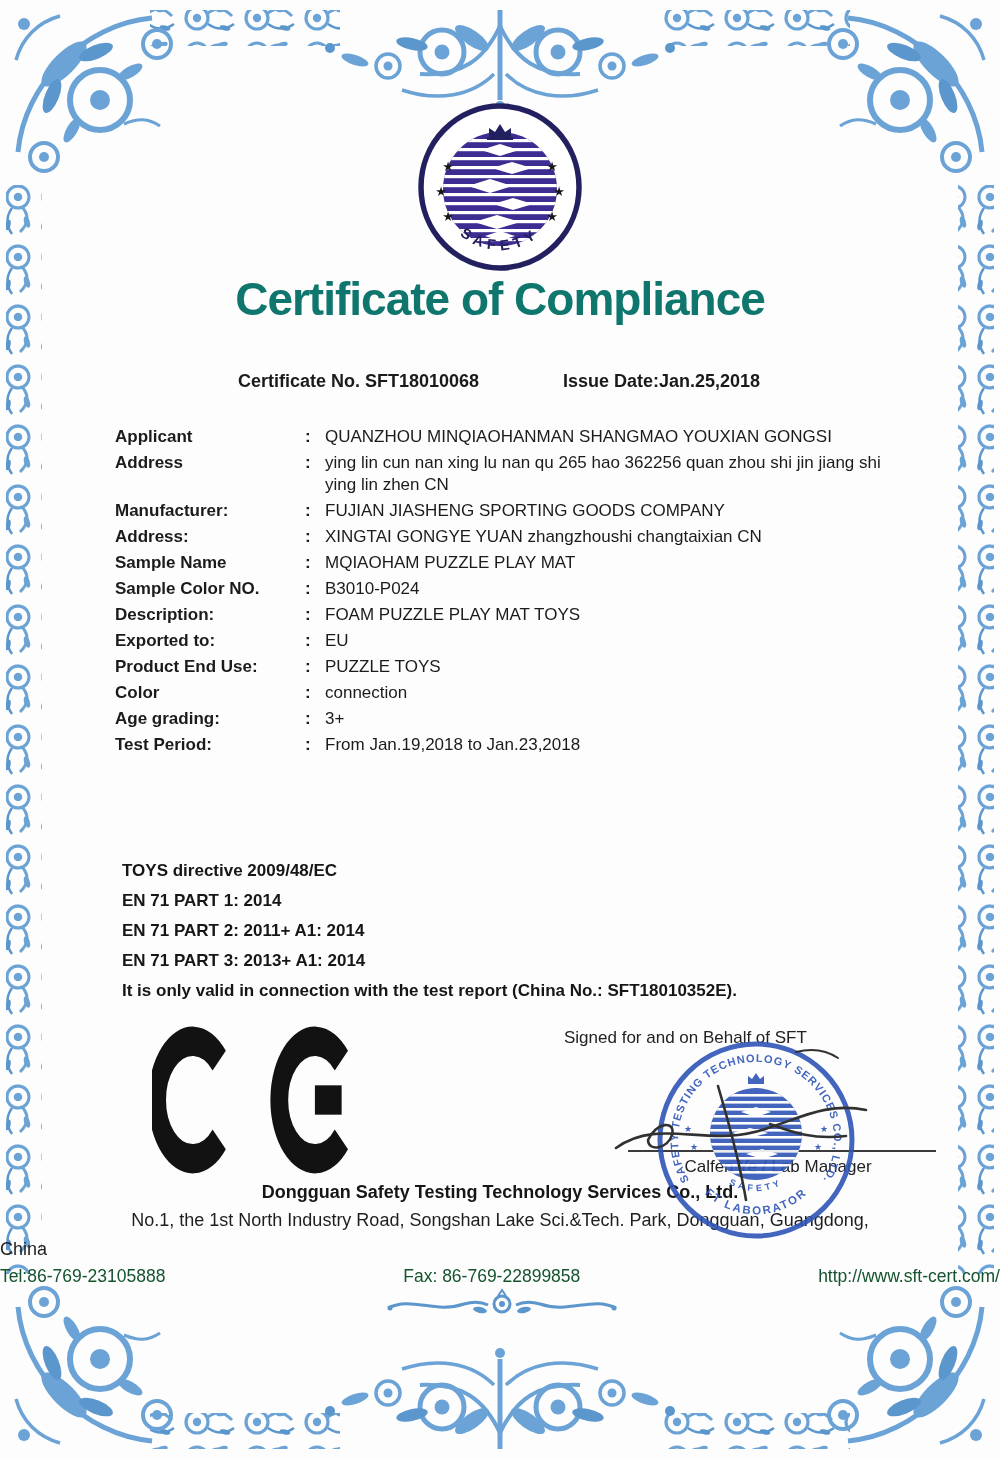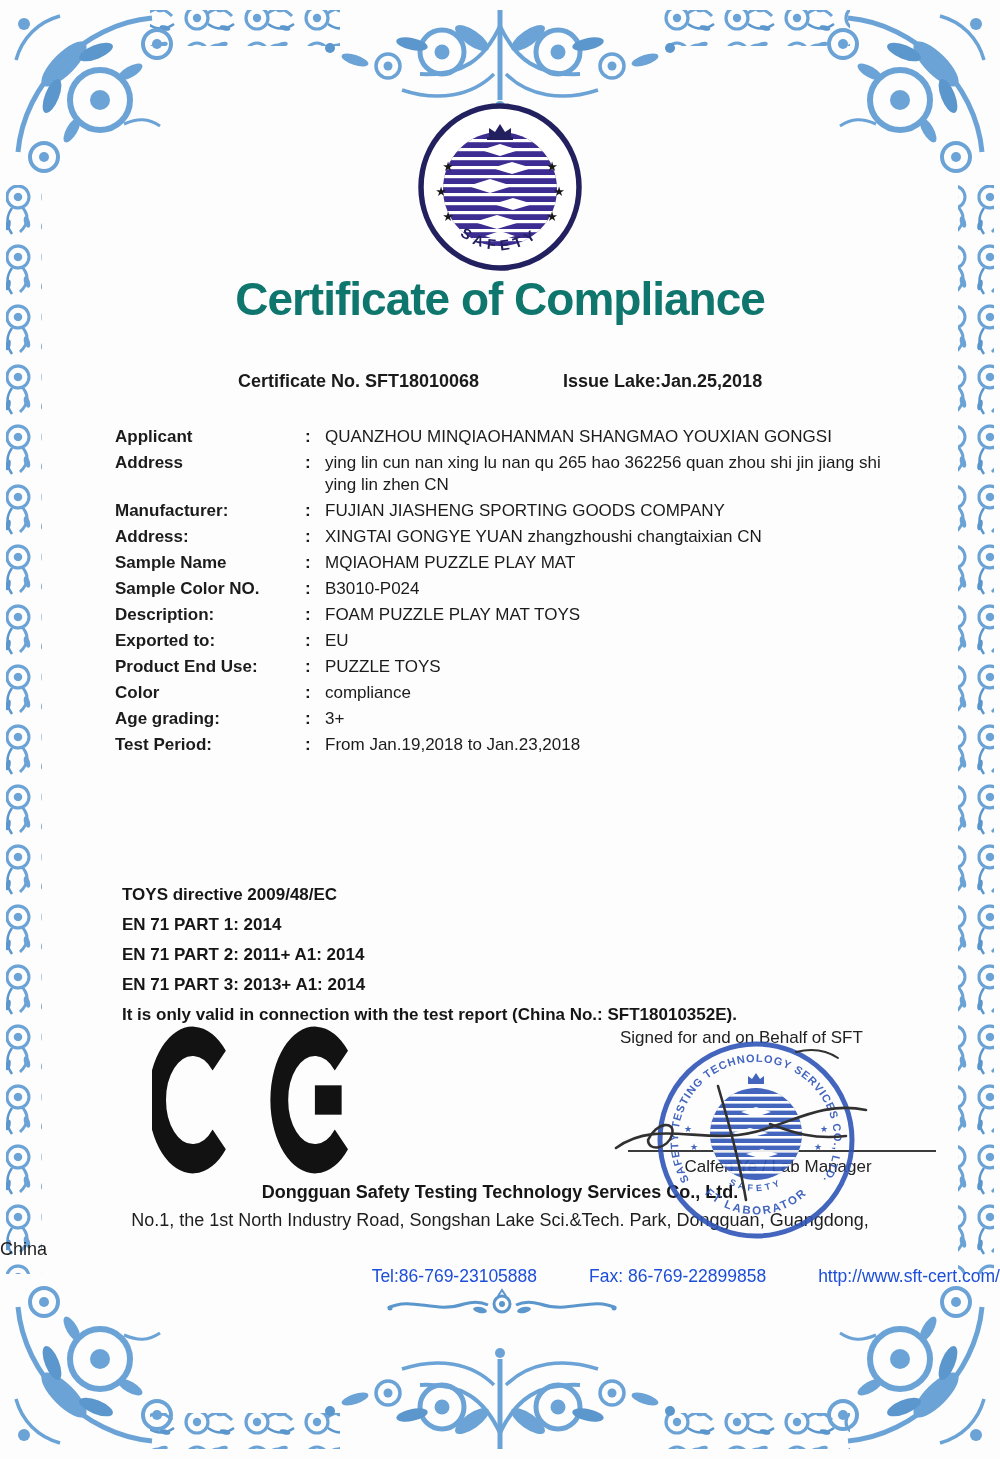--- a/index.html
+++ b/index.html
@@ -29,44 +29,44 @@
   .frow { display:flex; margin-bottom:4px; line-height:22px; }
   .flabel { width:190px; font-weight:bold; flex:none; }
   .fcolon { width:20px; font-weight:bold; flex:none; }
   .fvalue { width:576px; }
 
   .statement {
     position:absolute; left:122px; top:768px; width:756px;
     font-size:16.5px; font-weight:bold; line-height:29px; color:#161616;
   }
   .standards {
-    position:absolute; left:122px; top:880px; width:760px;
+    position:absolute; left:122px; top:856px; width:760px;
     font-size:17px; font-weight:bold; line-height:30px; color:#161616;
   }
 
   .ce-wrap { position:absolute; left:152px; top:1014px; width:210px; height:172px; }
 
-  .signedfor { position:absolute; left:620px; top:1028px; font-size:17px; color:#222; }
+  .signedfor { position:absolute; left:564px; top:1028px; font-size:17px; color:#222; }
   .sig-line { position:absolute; left:628px; top:1150px; width:308px;
     border-top:2px solid #3c3c3c; z-index:3; }
   .signer { position:absolute; left:618px; top:1157px; width:320px;
     text-align:center; font-size:17px; color:#222; z-index:3; }
 
   .stamp-wrap { position:absolute; left:560px; top:1028px; width:330px; height:230px;
     z-index:5; opacity:.9; }
 
   .footer-company { position:absolute; top:1182px; left:0; width:100%;
     text-align:center; font-size:18px; font-weight:bold; color:#161616; z-index:3; }
   .footer-address { position:absolute; top:1210px; left:0; width:100%;
     text-align:center; font-size:18px; color:#1e1e1e; z-index:3; }
   .footer-country { position:absolute; top:1239px; left:0; width:100%;
     text-align:left; font-size:18px; color:#1e1e1e; z-index:3; }
   .footer-contact { position:absolute; top:1266px; left:0; width:100%;
-    display:flex; justify-content:flex-end; column-gap:52px;
-    font-size:17.5px; color:#1d4ed8; z-index:3; }
+    display:flex; justify-content:space-between; column-gap:52px;
+    font-size:17.5px; color:#14532d; z-index:3; }
 
   .divider-wrap { position:absolute; left:382px; top:1288px; width:240px; height:34px; z-index:2; }
 </style>
 </head>
 <body>
 
 <svg id="border-svg" width="1000" height="1459" viewBox="0 0 1000 1459" aria-hidden="true">
   <defs>
     <g id="vmot">
       <circle cx="17" cy="18" r="11" fill="none" stroke="#6BA3D6" stroke-width="3.2"></circle>
@@ -194,21 +194,21 @@
   </div>
 
   <div class="title">Certificate of Compliance</div>
 
   <div class="certline">
     <span class="cert-no">
       <span>Certificate No.</span>
       <span>SFT18010068</span>
     </span>
     <span class="issue-date">
-      <span>Issue Lake:</span><span>Jan.25,2018</span>
+      <span>Issue Date:</span><span>Jan.25,2018</span>
     </span>
   </div>
 
   <div class="fields">
     <div class="frow">
       <span class="flabel">Applicant</span>
       <span class="fcolon">:</span>
       <span class="fvalue">QUANZHOU MINQIAOHANMAN SHANGMAO YOUXIAN GONGSI</span>
     </div>
     <div class="frow">
@@ -247,21 +247,21 @@
       <span class="fvalue">EU</span>
     </div>
     <div class="frow">
       <span class="flabel">Product End Use:</span>
       <span class="fcolon">:</span>
       <span class="fvalue">PUZZLE TOYS</span>
     </div>
     <div class="frow">
       <span class="flabel">Color</span>
       <span class="fcolon">:</span>
-      <span class="fvalue">compliance</span>
+      <span class="fvalue">connection</span>
     </div>
     <div class="frow">
       <span class="flabel">Age grading:</span>
       <span class="fcolon">:</span>
       <span class="fvalue">3+</span>
     </div>
     <div class="frow">
       <span class="flabel">Test Period:</span>
       <span class="fcolon">:</span>
       <span class="fvalue">From Jan.19,2018 to Jan.23,2018</span>

